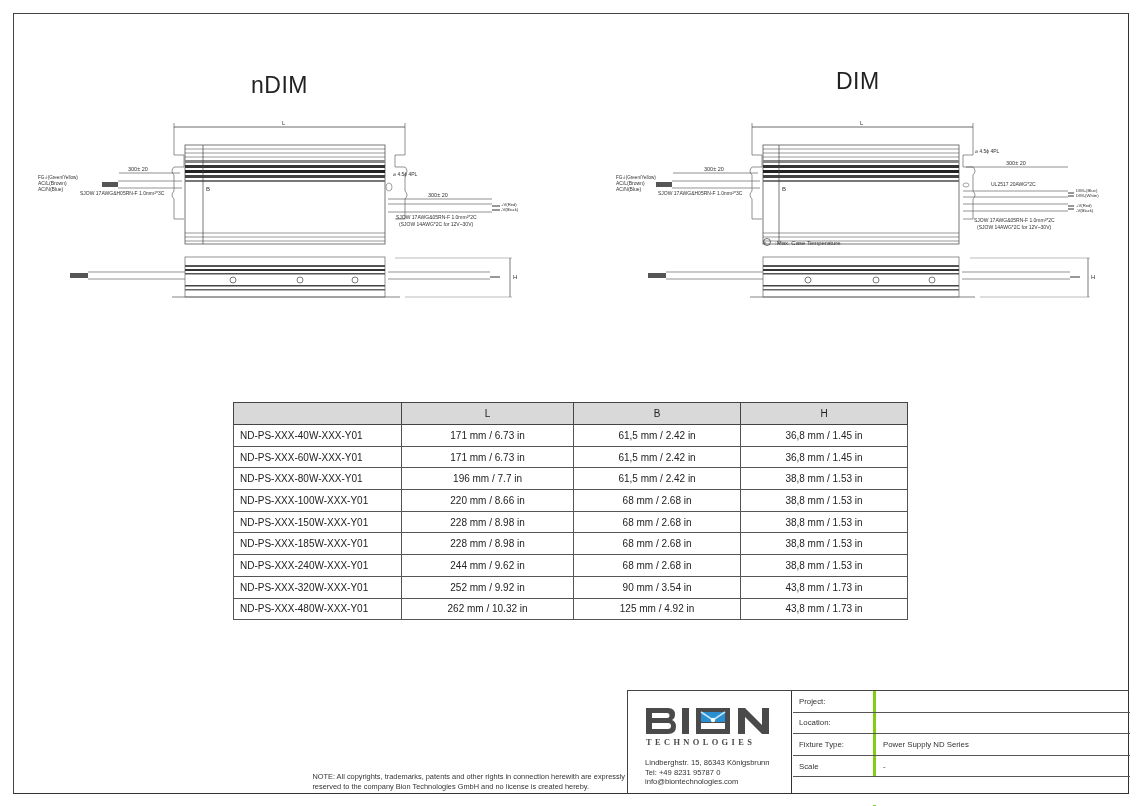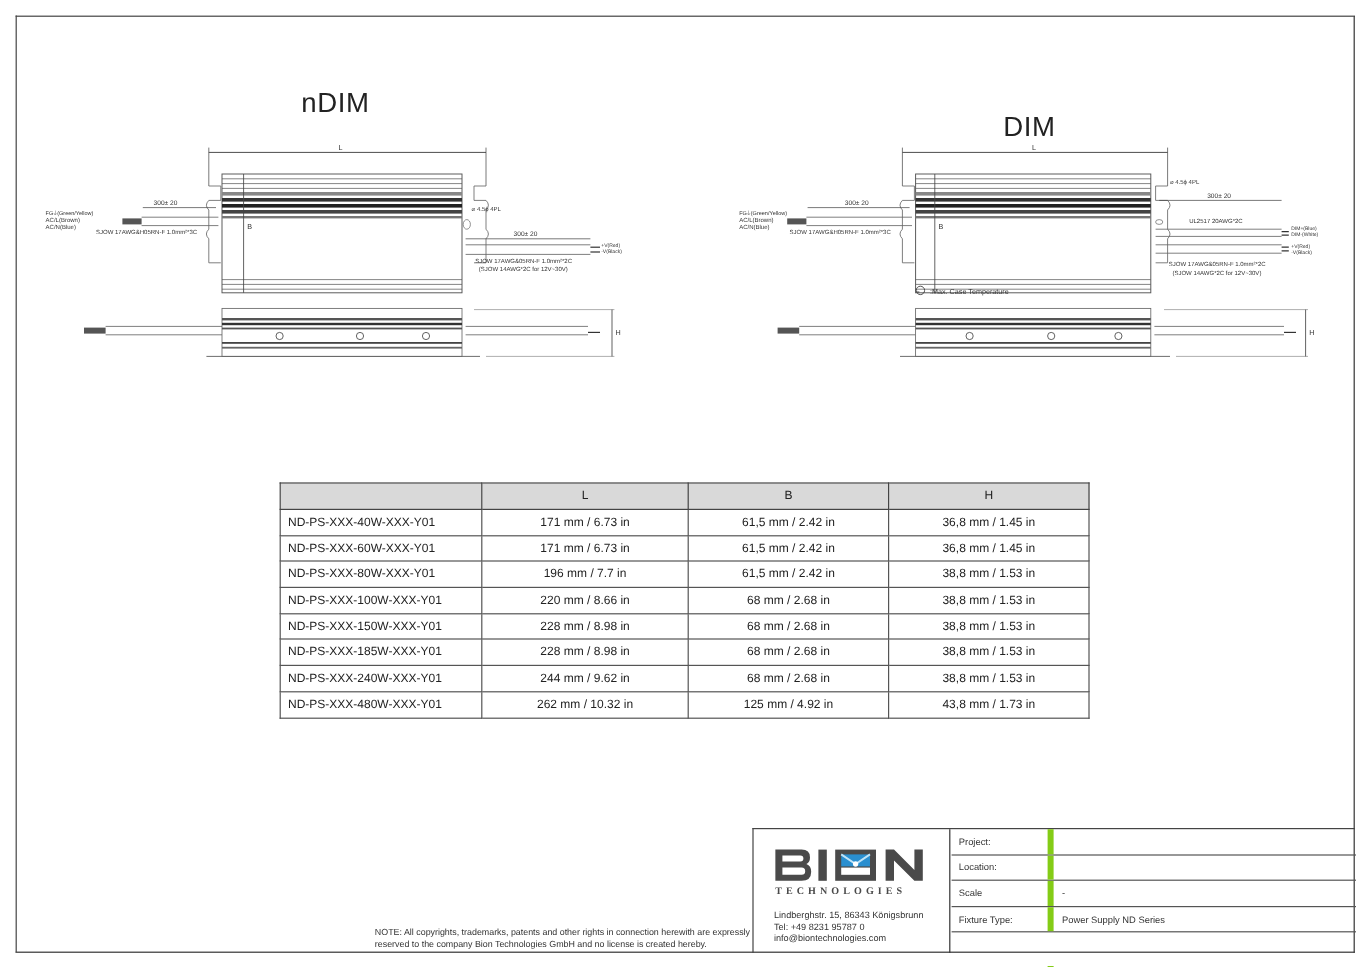--- a/index.html
+++ b/index.html
@@ -19,30 +19,30 @@
   .note { position:absolute; right:515px; top:772px; font-size:7.4px; text-align:left; line-height:9.5px; color:#333; white-space:nowrap; }
 
   .tb { position:absolute; left:627px; top:690px; width:502px; height:104px; border-left:1px solid #444; border-top:1px solid #444; box-sizing:border-box; }
   .logo-cell { position:absolute; left:0; top:0; width:163px; height:103px; border-right:1.5px solid #333; }
   .logo { position:absolute; left:18px; top:15px; }
   .tech { position:absolute; left:18px; top:47px; font-size:8.4px; letter-spacing:3.4px; color:#4a4a4a; font-weight:bold;font-family:Liberation Serif, serif; }
   .addr { position:absolute; left:17px; top:67px; font-size:7.6px; line-height:9.6px; color:#333; white-space:nowrap; }
   .tb-rows { position:absolute; left:165px; top:0; width:337px; }
   .tb-row { display:flex; height:20.6px; border-bottom:1px solid #555; font-size:7.8px; color:#333; align-items:center; }
   .tb-row:last-child { border-bottom:none;margin-top:28px; }
-  .tb-label { width:74px; padding-left:6px; border-right:5px solid #84cc16; height:100%; display:flex; align-items:center; }
+  .tb-label { width:74px; padding-left:6px; border-right:3px solid #84cc16; height:100%; display:flex; align-items:center; }
   .tb-value { flex:1; padding-left:7px; height:100%; display:flex; align-items:center; }
 </style>
 </head>
 <body>
 
 <div class="frame"></div>
 
 <div class="title" style="left:251px; top:72px;">nDIM</div>
-<div class="title" style="left:836px; top:92px;text-align:center;">DIM</div>
+<div class="title" style="left:836px; top:68px;text-align:center;">DIM</div>
 
 <svg class="drw" style="left:30px; top:115px;" width="540" height="190" viewBox="0 0 540 190">
 
   <line x1="144" y1="12" x2="375" y2="12" stroke="#444" stroke-width="0.8"></line>
   <line x1="144" y1="8" x2="144" y2="40" stroke="#444" stroke-width="0.6"></line>
   <line x1="375" y1="8" x2="375" y2="40" stroke="#444" stroke-width="0.6"></line>
   <text x="252" y="10" font-size="6">L</text>
 
   <path d="M144 40 h10 v12 h-10 q-4 4 0 8 v16 q-4 4 0 8 v20 h10" fill="none" stroke="#666" stroke-width="0.7"></path>
   <path d="M375 40 h-10 v12 h10 q4 4 0 8 v16 q4 4 0 8 v20 h-10" fill="none" stroke="#666" stroke-width="0.7"></path>
@@ -238,20 +238,26 @@
         <td class="val">68 mm / 2.68 in</td>
         <td class="val">38,8 mm / 1.53 in</td>
       </tr>
     <tr>
         <td class="model">ND-PS-XXX-240W-XXX-Y01</td>
         <td class="val">244 mm / 9.62 in</td>
         <td class="val">68 mm / 2.68 in</td>
         <td class="val">38,8 mm / 1.53 in</td>
       </tr>
     <tr>
+        <td class="model">ND-PS-XXX-320W-XXX-Y01</td>
+        <td class="val">252 mm / 9.92 in</td>
+        <td class="val">90 mm / 3.54 in</td>
+        <td class="val">43,8 mm / 1.73 in</td>
+      </tr>
+    <tr>
         <td class="model">ND-PS-XXX-480W-XXX-Y01</td>
         <td class="val">262 mm / 10.32 in</td>
         <td class="val">125 mm / 4.92 in</td>
         <td class="val">43,8 mm / 1.73 in</td>
       </tr>
   </tbody>
 </table>
 
 <div class="note">
   <div>NOTE: All copyrights, trademarks, patents and other rights in connection herewith are expressly</div>
@@ -284,25 +290,25 @@
   <div class="tb-rows">
     <div class="tb-row">
       <div class="tb-label">Project:</div>
       <div class="tb-value"></div>
     </div>
     <div class="tb-row">
       <div class="tb-label">Location:</div>
       <div class="tb-value"></div>
     </div>
     <div class="tb-row">
+      <div class="tb-label">Fixture Type:</div>
+      <div class="tb-value">Power Supply ND Series</div>
+    </div>
+    <div class="tb-row">
       <div class="tb-label">Scale</div>
       <div class="tb-value">-</div>
     </div>
     <div class="tb-row">
-      <div class="tb-label">Fixture Type:</div>
-      <div class="tb-value">Power Supply ND Series</div>
-    </div>
-    <div class="tb-row">
       <div class="tb-label">Date/Revision/by</div>
       <div class="tb-value">20190408/01/BI</div>
     </div>
   </div>
 </div>
 
 </body></html>

